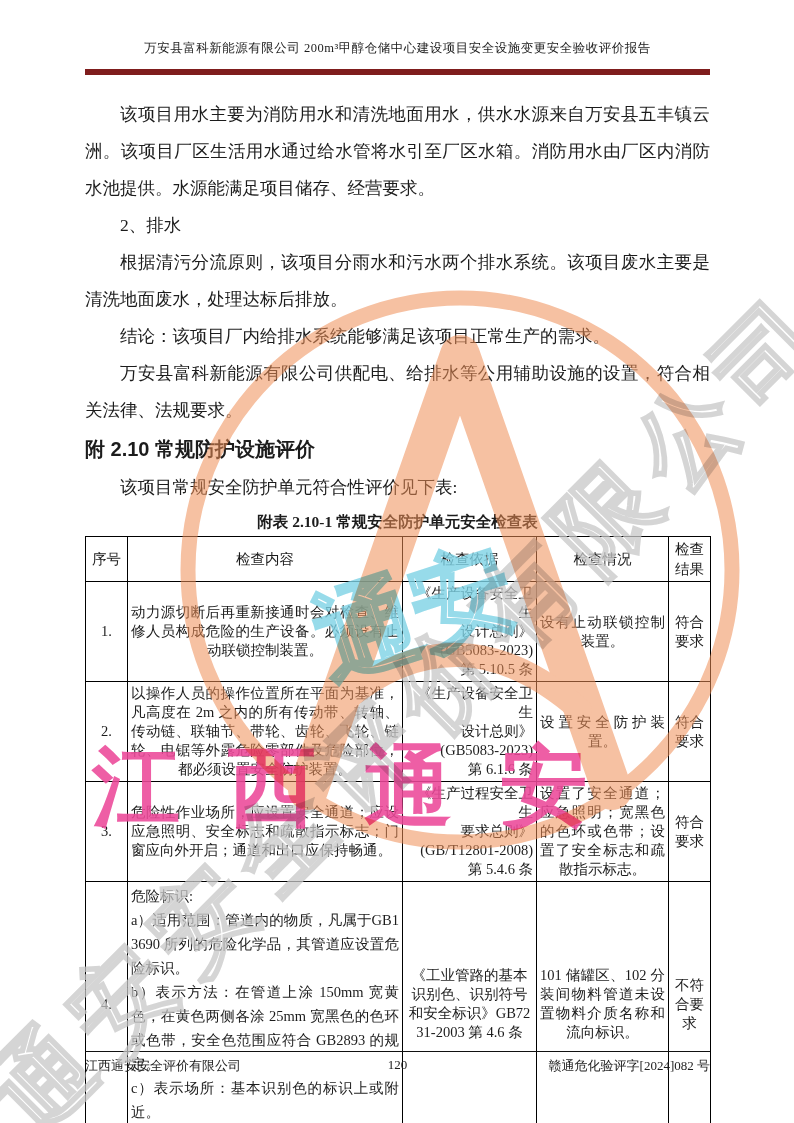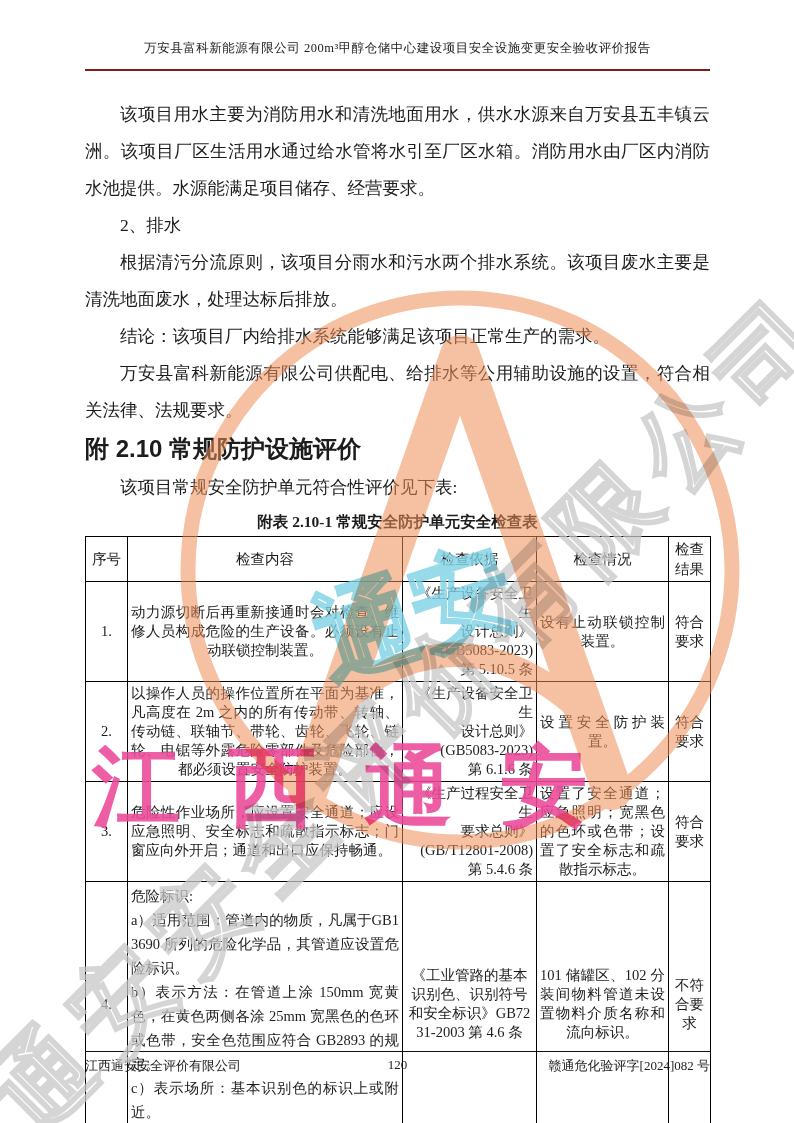--- a/index.html
+++ b/index.html
@@ -3,28 +3,28 @@
 <meta charset="utf-8">
 <style>
   html,body{margin:0;padding:0;background:#888;}
   .page{
     position:relative;width:794px;height:1123px;margin:0 auto;background:#ffffff;
     font-family:"Liberation Serif","DejaVu Serif",serif;color:#1c1c1c;overflow:hidden;
   }
   
   .header{
     position:absolute;left:85px;top:40px;width:625px;text-align:center;
-    font-size:12.5px;letter-spacing:.5px;padding-bottom:12px;border-bottom:2px solid #7f1d1d;
+    font-size:12.5px;letter-spacing:.5px;padding-bottom:12px;border-bottom:6px solid #7f1d1d;
   }
   
   .content{position:absolute;left:85px;top:96px;width:625px;}
   .para{margin:0;font-size:17.5px;line-height:37px;text-indent:35px;text-align:justify;}
   .h-sub{margin:0;font-size:17px;line-height:37px;font-weight:bold;
          font-family:"Liberation Sans","DejaVu Sans",sans-serif;}
-  .h-sec{margin:0;font-size:24px;line-height:40px;font-weight:bold;
+  .h-sec{margin:0;font-size:20px;line-height:40px;font-weight:bold;
          font-family:"Liberation Sans","DejaVu Sans",sans-serif;}
   .tbl-caption{margin:4px 0 2px 0;font-size:15.5px;line-height:24px;font-weight:bold;text-align:center;}
   
   table.check{border-collapse:collapse;width:625px;table-layout:fixed;
               font-size:14.5px;line-height:19px;}
   table.check td,table.check th{border:1px solid #000;padding:2px 3px;vertical-align:middle;
               font-weight:normal;word-break:break-all;}
   table.check th{text-align:center;line-height:20px;}
   .c-no{text-align:center;}
   .c-content{text-align:justify;text-align-last:center;padding:2px 6px;}

